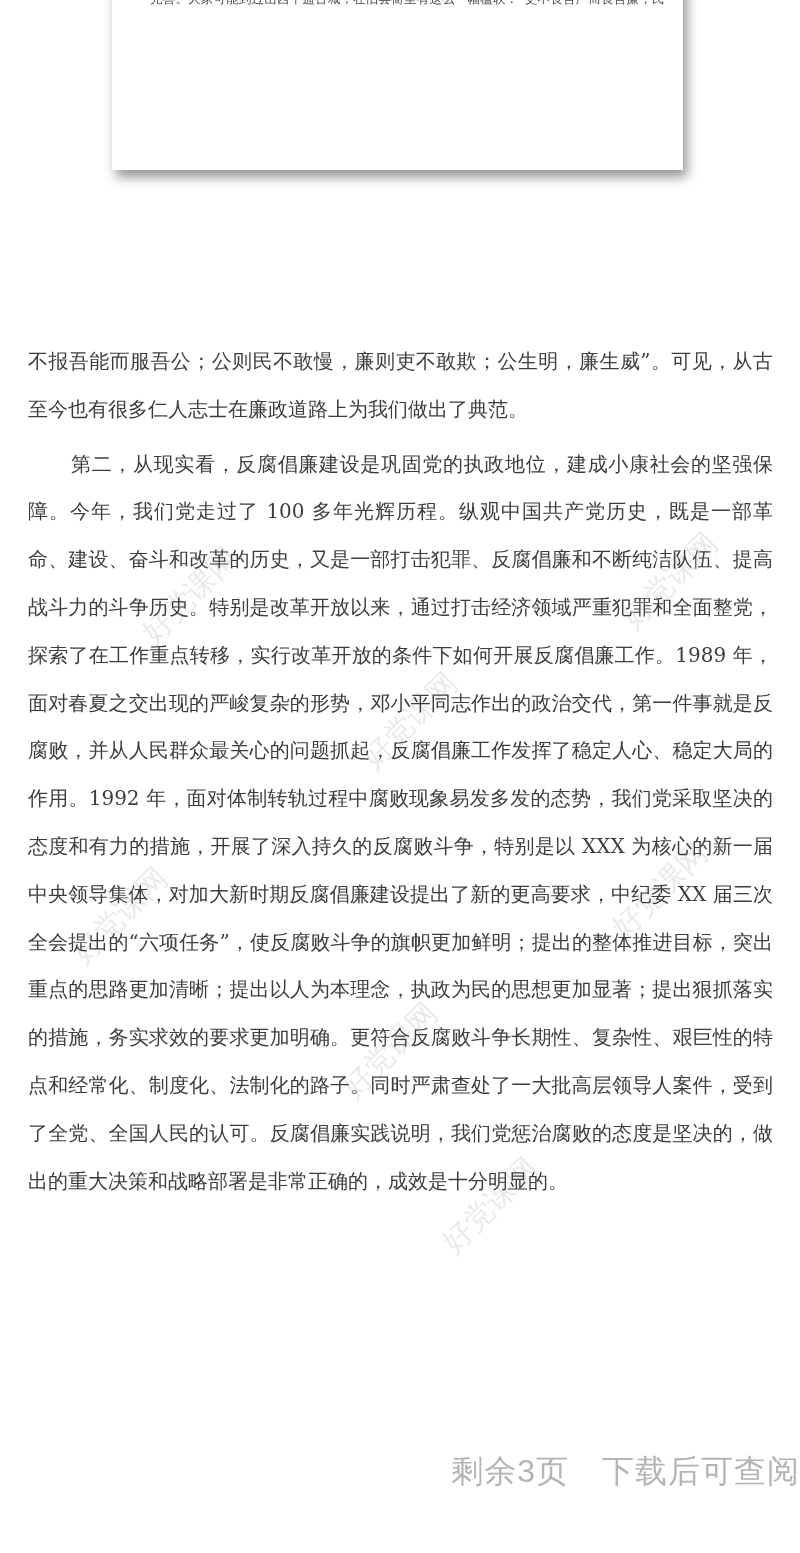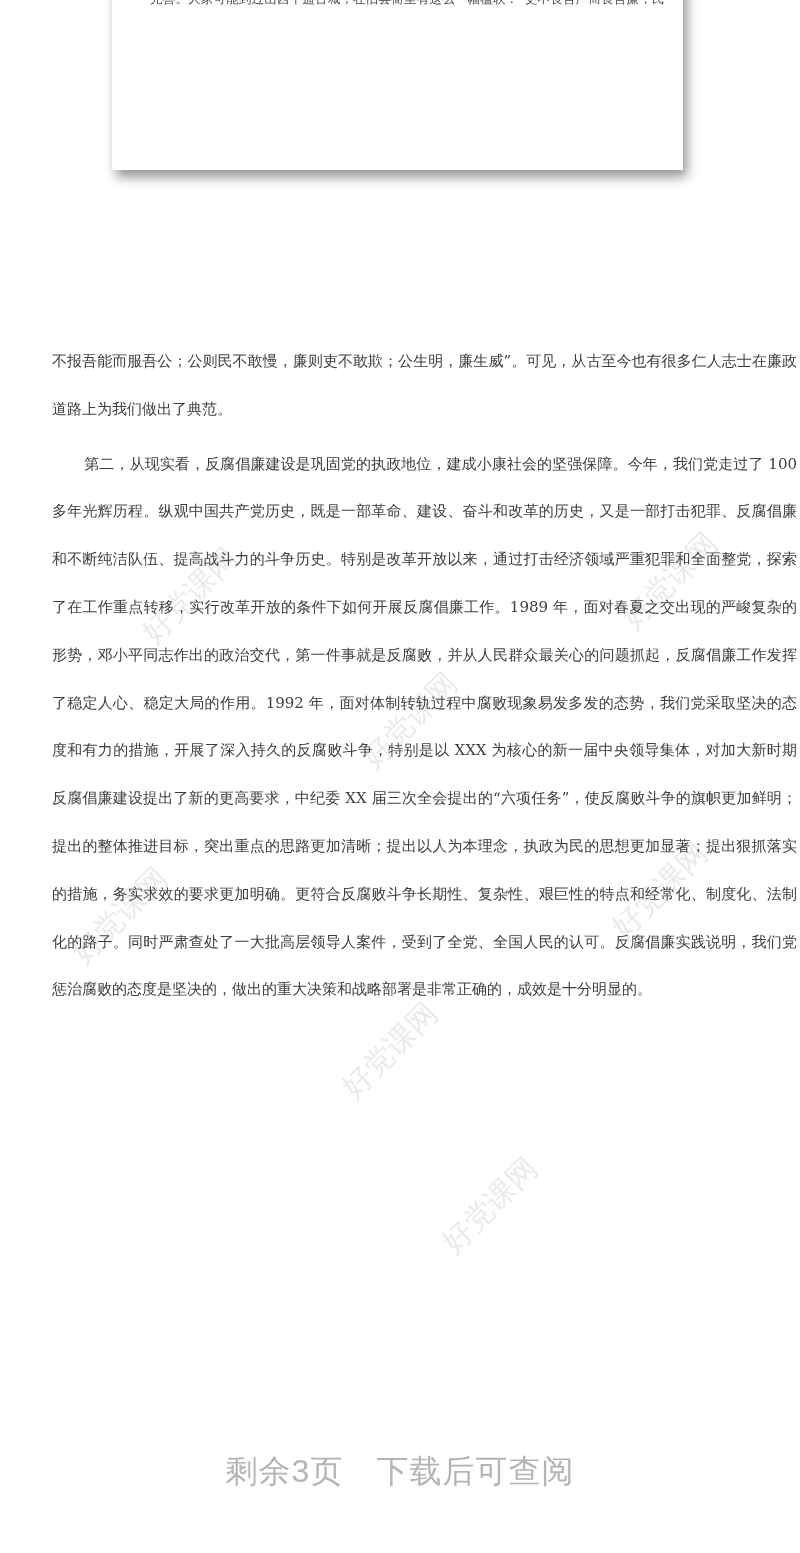--- a/index.html
+++ b/index.html
@@ -37,25 +37,24 @@
     overflow:hidden;
     letter-spacing:0.2px;
   }
   
   .doc-body{
     position:absolute;
     left:28px;
     top:338px;
     width:745px;
     font-family:"DejaVu Serif","Liberation Serif",serif;
-    font-size:15px;
+    font-size:20px;
     line-height:47.8px;
     text-align:justify;
     color:var(--text-color);
-    margin-left:24px;
   }
   .doc-body p.para{margin:0;}
   .doc-body p.para + p.para{margin-top:7px;}
   .doc-body p.indent{text-indent:2.15em;}
   
   .wm{
     position:absolute;
     font-size:30px;
     color:var(--wm-color);
     transform:rotate(-45deg);
@@ -63,21 +62,21 @@
     white-space:nowrap;
     pointer-events:none;
     font-family:"Liberation Sans",sans-serif;
   }
   
   .footer-banner{
     position:absolute;
     left:0;
     top:1450px;
     width:100%;
-    text-align:center;
+    text-align:right;
     font-size:32px;
     color:var(--banner-color);
     font-family:"Liberation Sans",sans-serif;
     letter-spacing:1px;
   }
 </style>
 </head>
 <body>
 
 <div class="preview-card">

